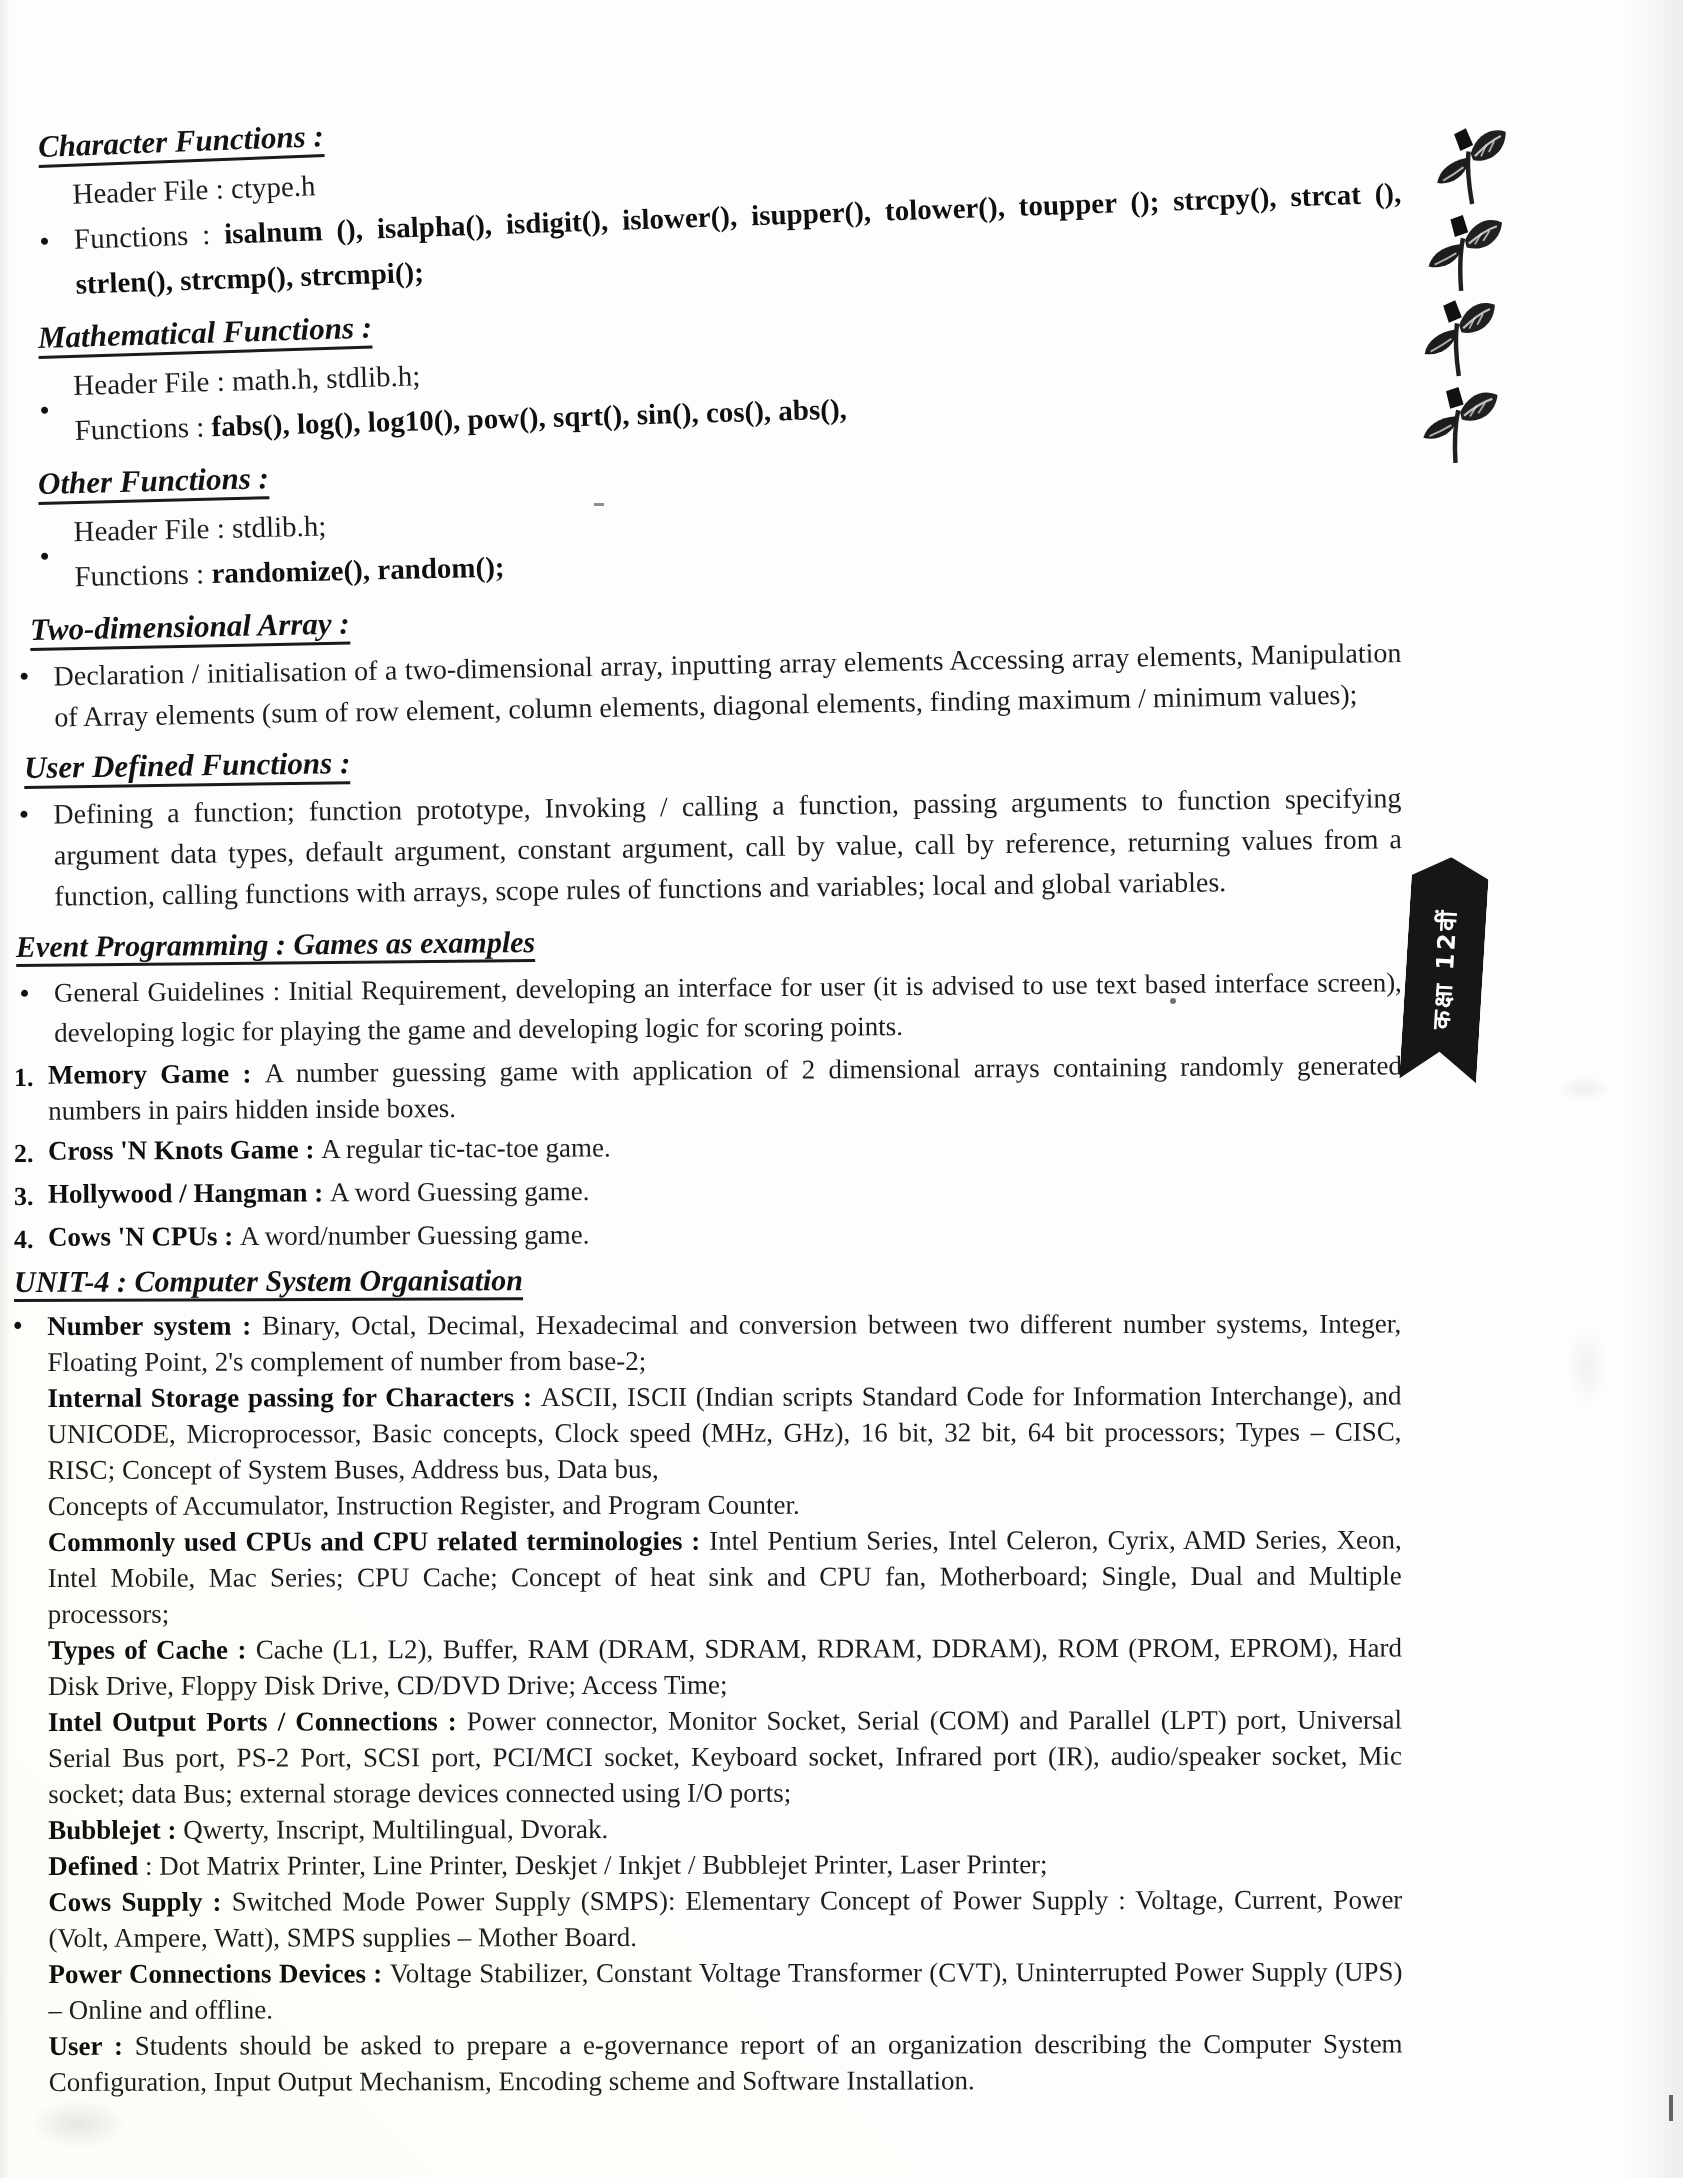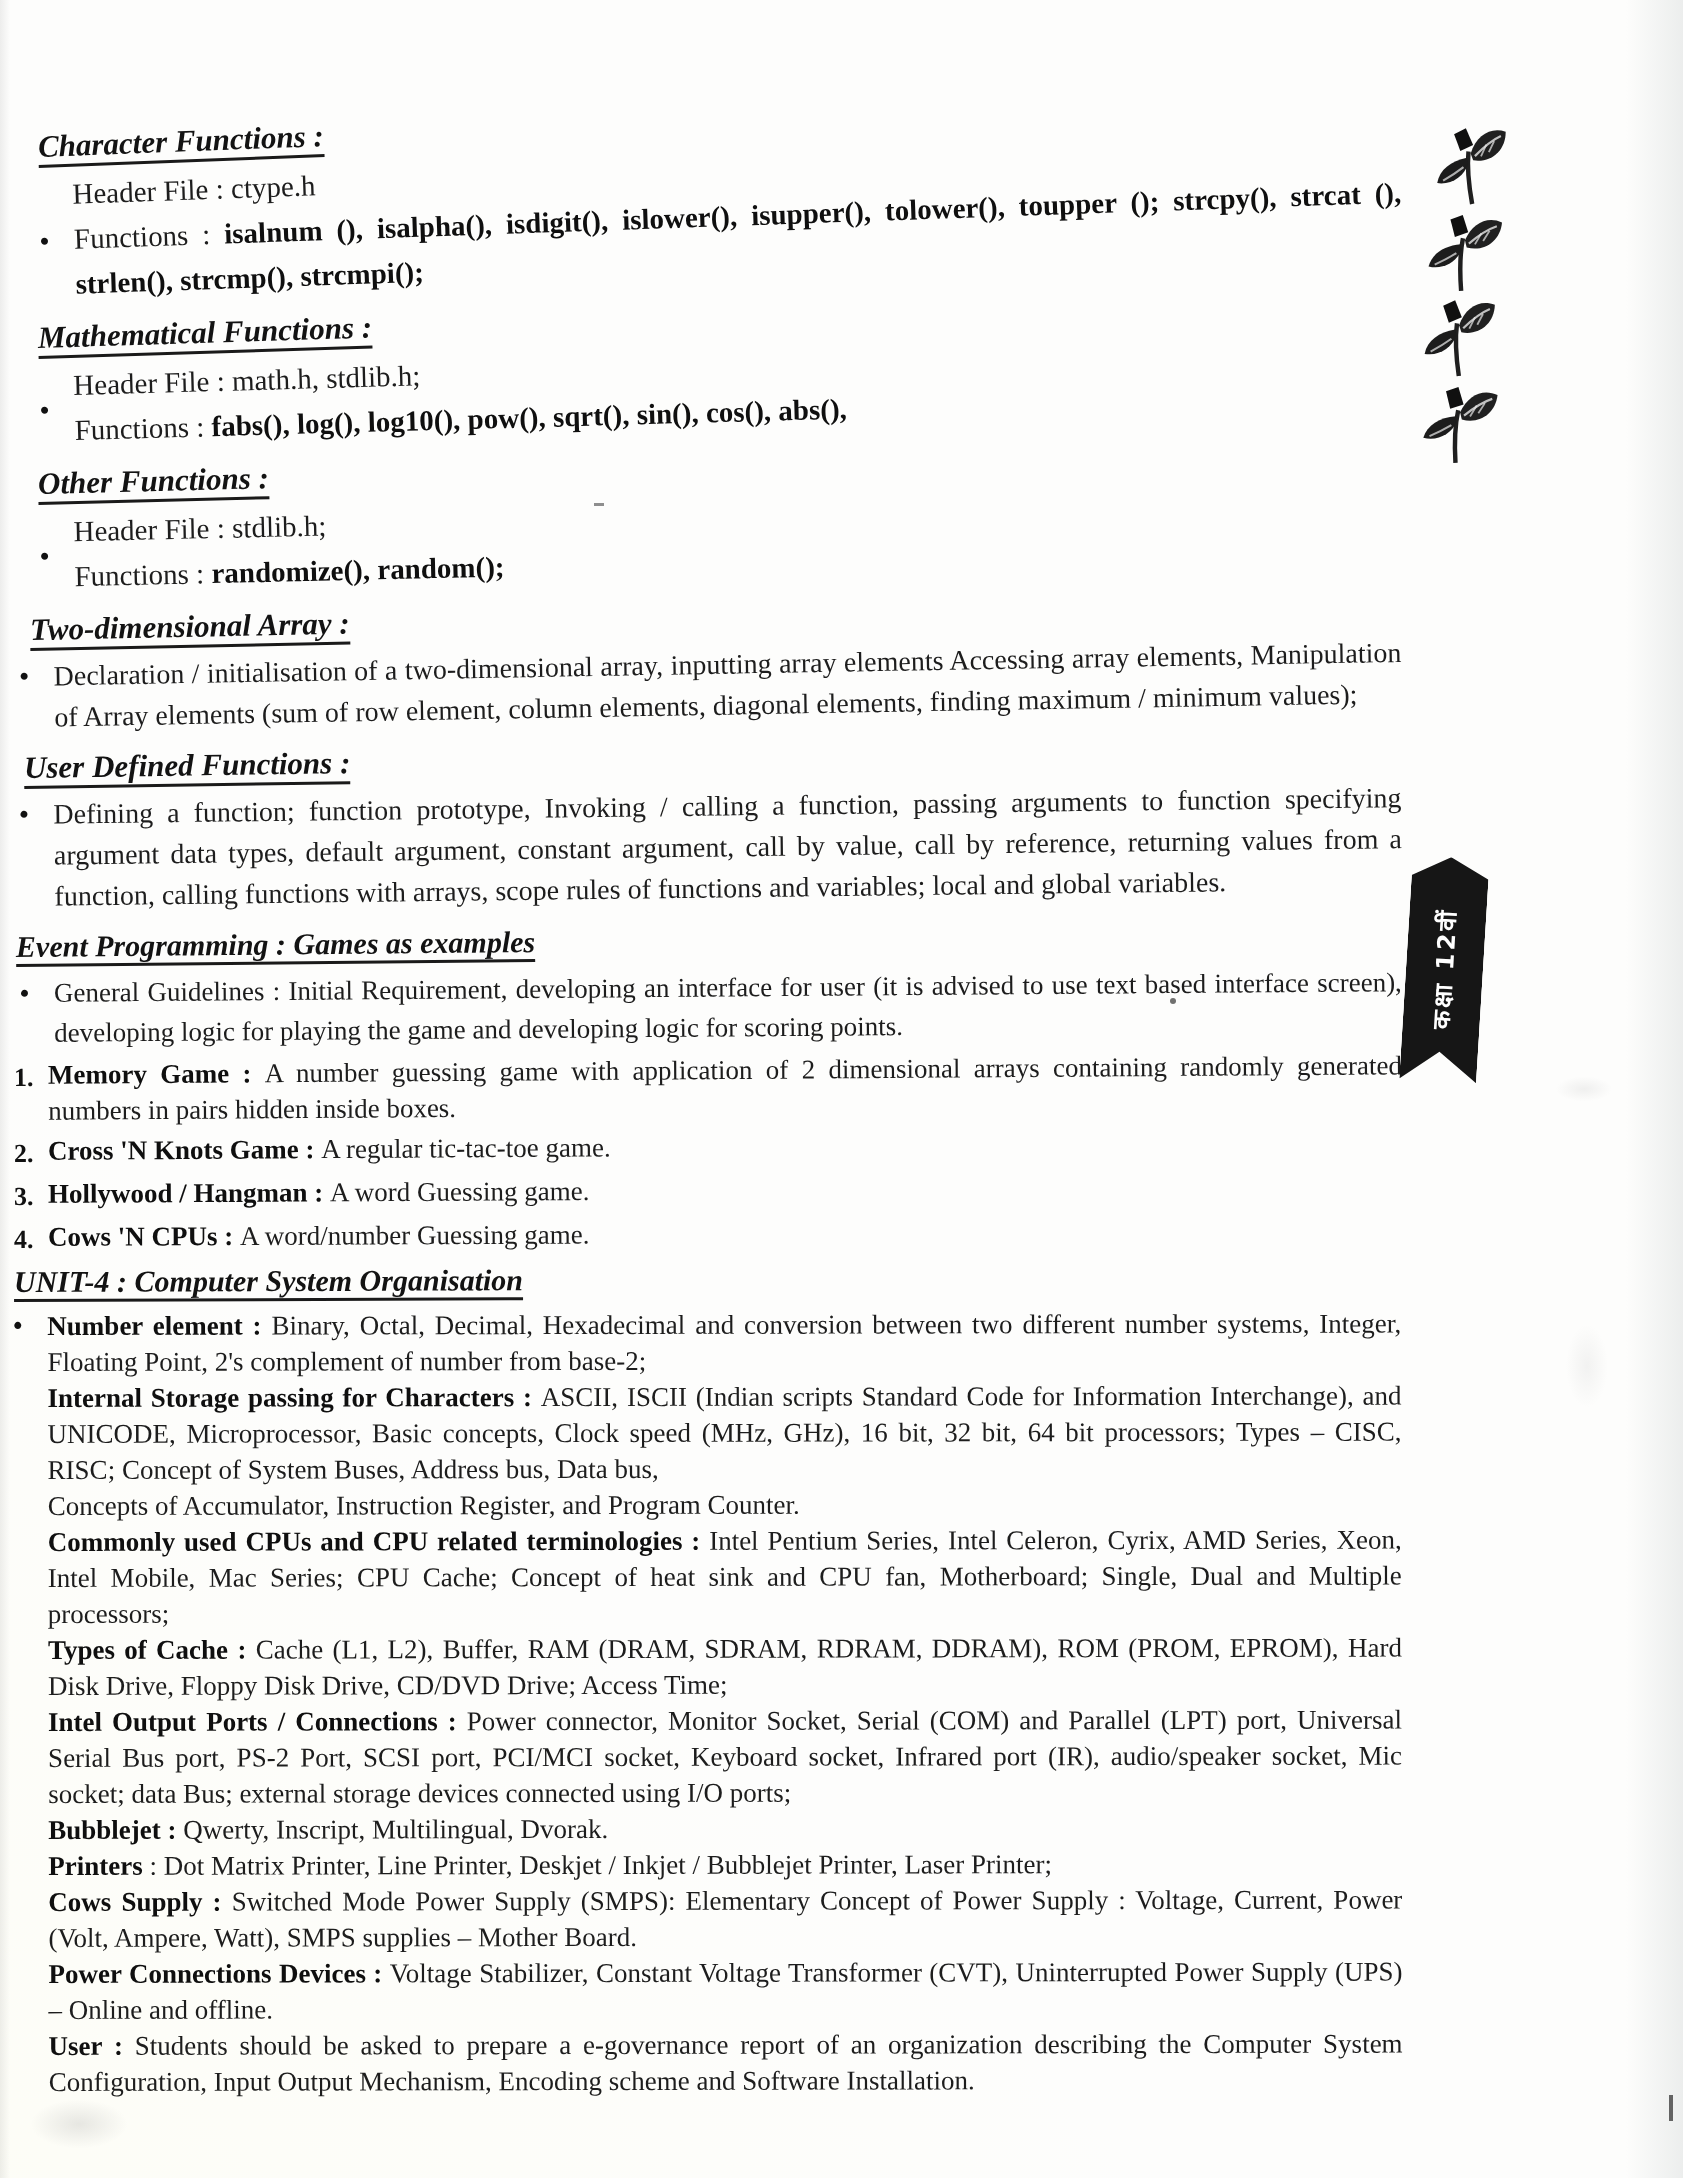--- a/index.html
+++ b/index.html
@@ -200,28 +200,28 @@
       <div class="block item">
         <span class="marker">4.</span>
         <div class="content">
           <p><span class="b">Cows 'N CPUs : </span><span>A word/number Guessing game.</span></p>
         </div>
       </div>
       <div class="block heading"><span class="htext">UNIT-4 : Computer System Organisation</span></div>
       <div class="block item">
         <span class="marker">•</span>
         <div class="content">
-          <p><span class="b">Number element : </span><span>Binary, Octal, Decimal, Hexadecimal and conversion between two different number systems, Integer, Floating Point, 2's complement of number from base-2;</span></p>
+          <p><span class="b">Number system : </span><span>Binary, Octal, Decimal, Hexadecimal and conversion between two different number systems, Integer, Floating Point, 2's complement of number from base-2;</span></p>
           <p><span class="b">Internal Storage passing for Characters : </span><span>ASCII, ISCII (Indian scripts Standard Code for Information Interchange), and UNICODE, Microprocessor, Basic concepts, Clock speed (MHz, GHz), 16 bit, 32 bit, 64 bit processors; Types – CISC, RISC; Concept of System Buses, Address bus, Data bus,</span></p>
           <p><span>Concepts of Accumulator, Instruction Register, and Program Counter.</span></p>
           <p><span class="b">Commonly used CPUs and CPU related terminologies : </span><span>Intel Pentium Series, Intel Celeron, Cyrix, AMD Series, Xeon, Intel Mobile, Mac Series; CPU Cache; Concept of heat sink and CPU fan, Motherboard; Single, Dual and Multiple processors;</span></p>
           <p><span class="b">Types of Cache : </span><span>Cache (L1, L2), Buffer, RAM (DRAM, SDRAM, RDRAM, DDRAM), ROM (PROM, EPROM), Hard Disk Drive, Floppy Disk Drive, CD/DVD Drive; Access Time;</span></p>
           <p><span class="b">Intel Output Ports / Connections : </span><span>Power connector, Monitor Socket, Serial (COM) and Parallel (LPT) port, Universal Serial Bus port, PS-2 Port, SCSI port, PCI/MCI socket, Keyboard socket, Infrared port (IR), audio/speaker socket, Mic socket; data Bus; external storage devices connected using I/O ports;</span></p>
           <p><span class="b">Bubblejet : </span><span>Qwerty, Inscript, Multilingual, Dvorak.</span></p>
-          <p><span class="b">Printers</span><span> : Dot Matrix Printer, Line Printer, Deskjet / Inkjet / Bubblejet Printer, Laser Printer;</span></p>
+          <p><span class="b">Defined</span><span> : Dot Matrix Printer, Line Printer, Deskjet / Inkjet / Bubblejet Printer, Laser Printer;</span></p>
           <p><span class="b">Cows Supply : </span><span>Switched Mode Power Supply (SMPS): Elementary Concept of Power Supply : Voltage, Current, Power (Volt, Ampere, Watt), SMPS supplies – Mother Board.</span></p>
           <p><span class="b">Power Connections Devices : </span><span>Voltage Stabilizer, Constant Voltage Transformer (CVT), Uninterrupted Power Supply (UPS) – Online and offline.</span></p>
           <p><span class="b">User : </span><span>Students should be asked to prepare a e-governance report of an organization describing the Computer System Configuration, Input Output Mechanism, Encoding scheme and Software Installation.</span></p>
         </div>
       </div>
     </div>
 
   <svg class="stamp" viewBox="0 0 86 82" width="85" height="81">
       <use href="#leaf"></use>
     </svg>

